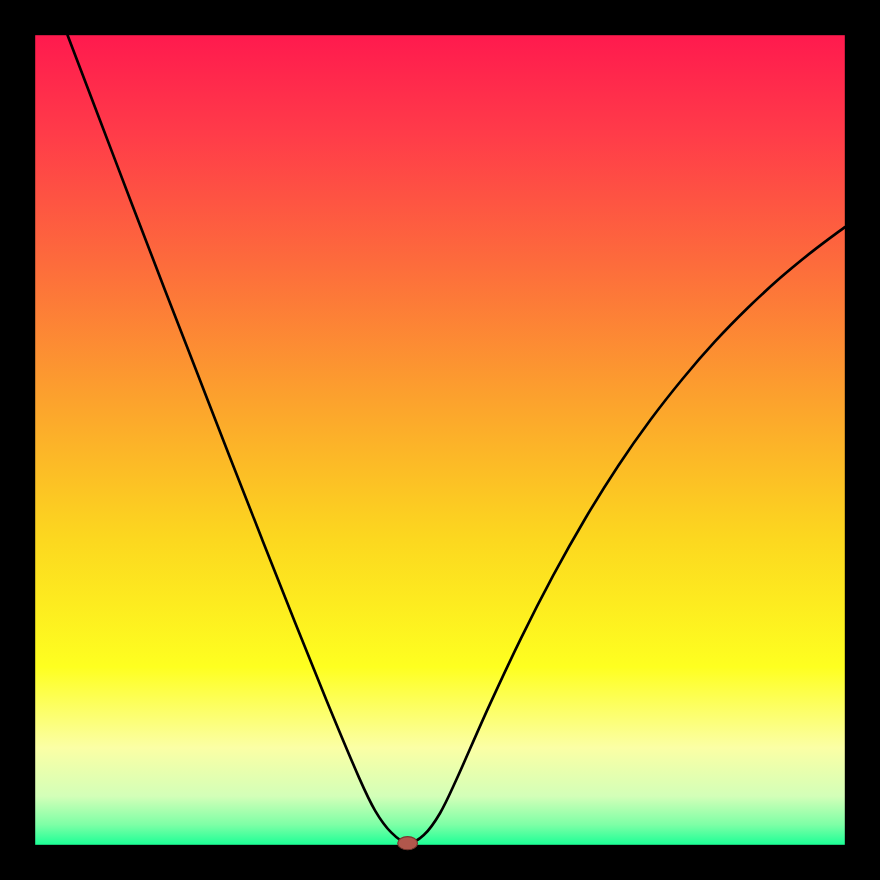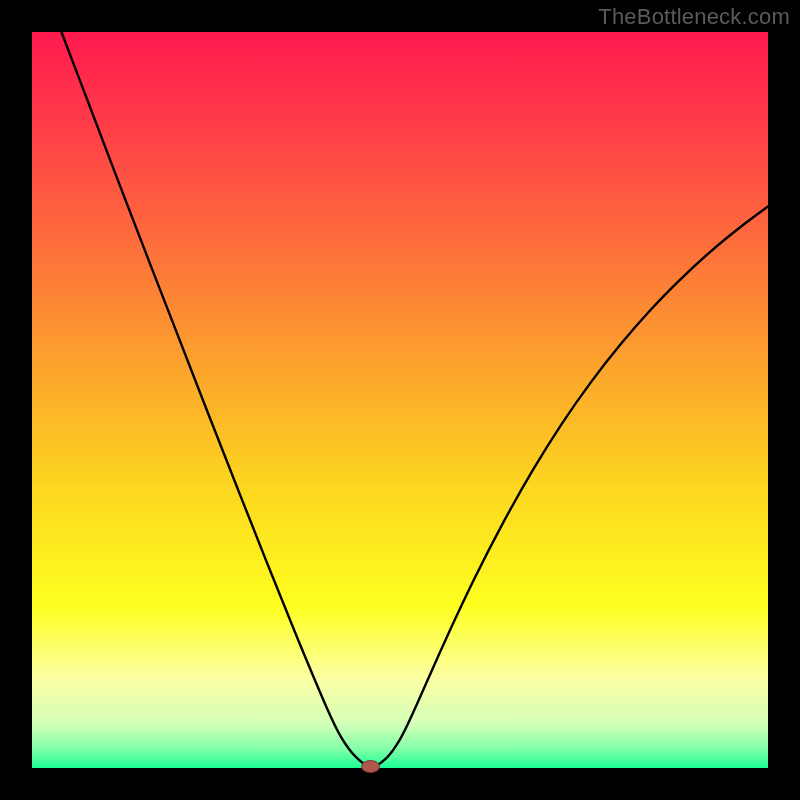--- a/index.html
+++ b/index.html
@@ -30,21 +30,20 @@
   svg.chart {
     position: absolute;
     top: 0;
     left: 0;
   }
 </style>
 </head>
 <body>
 
 <div class="stage">
-  <div class="watermark">TheBottleneck.com</div>
 
   <svg class="chart" width="800" height="800" viewBox="0 0 800 800">
     <defs>
       <linearGradient id="bg-grad" x1="0" y1="0" x2="0" y2="1">
           <stop offset="0.00%" stop-color="#ff1a4e"></stop>
           <stop offset="12.00%" stop-color="#ff3b49"></stop>
           <stop offset="28.00%" stop-color="#fd6b3c"></stop>
           <stop offset="45.00%" stop-color="#fca22d"></stop>
           <stop offset="62.00%" stop-color="#fcd71f"></stop>
           <stop offset="78.00%" stop-color="#feff20"></stop>

